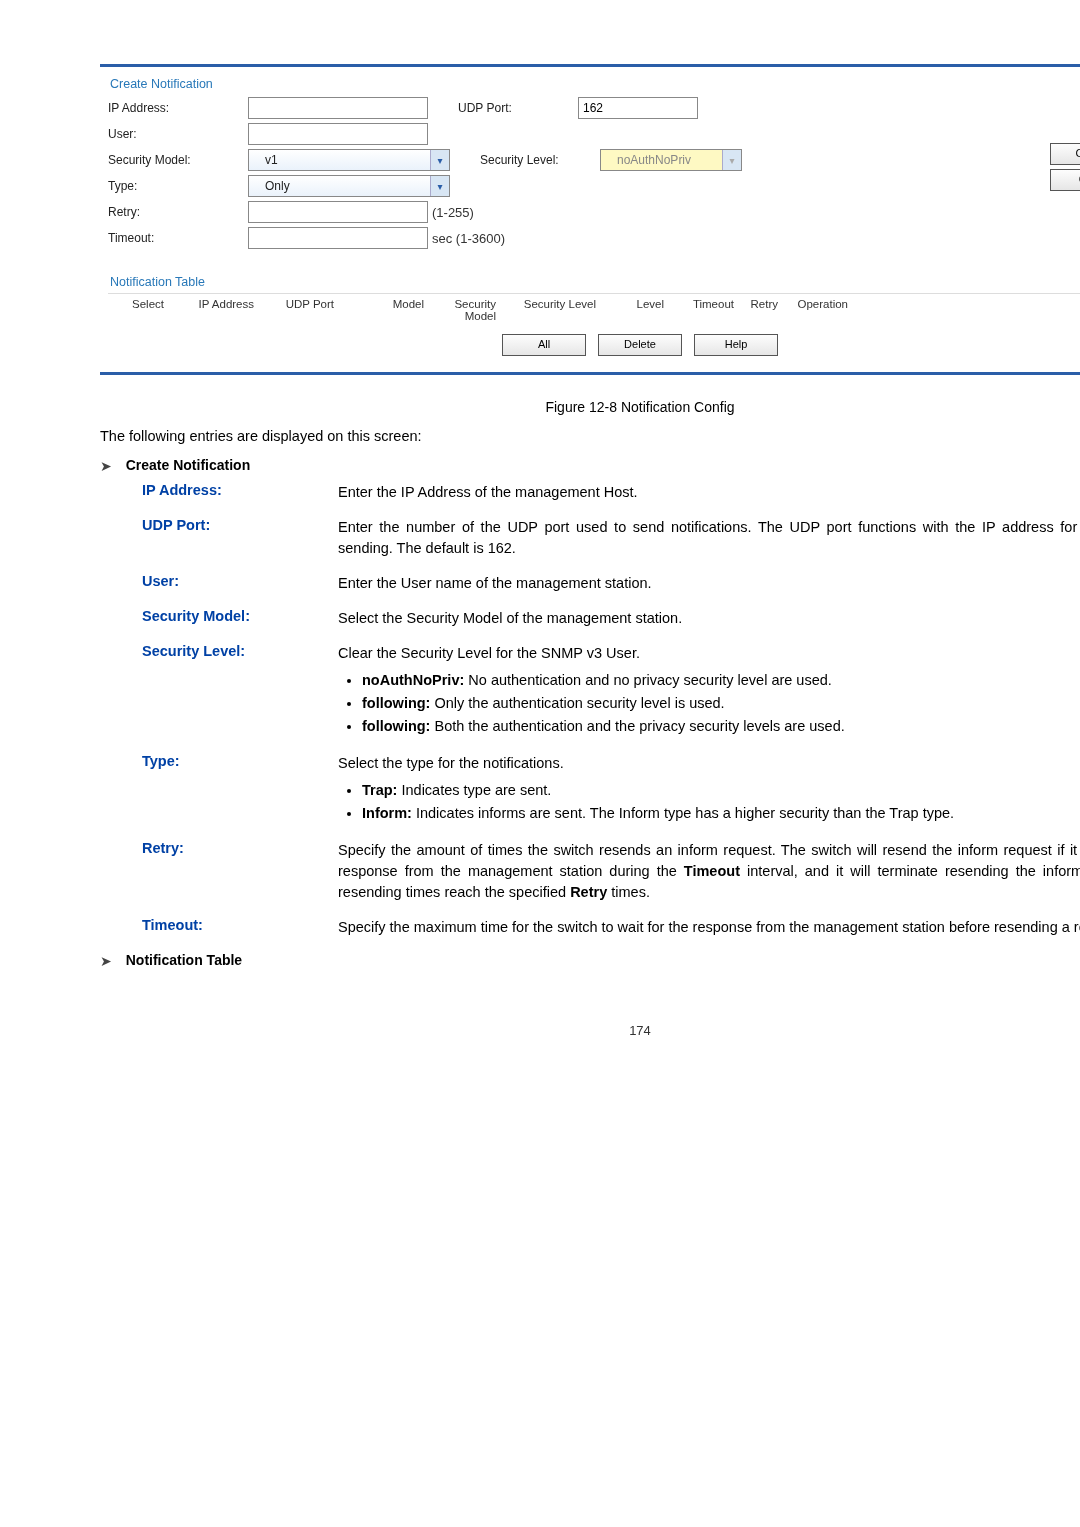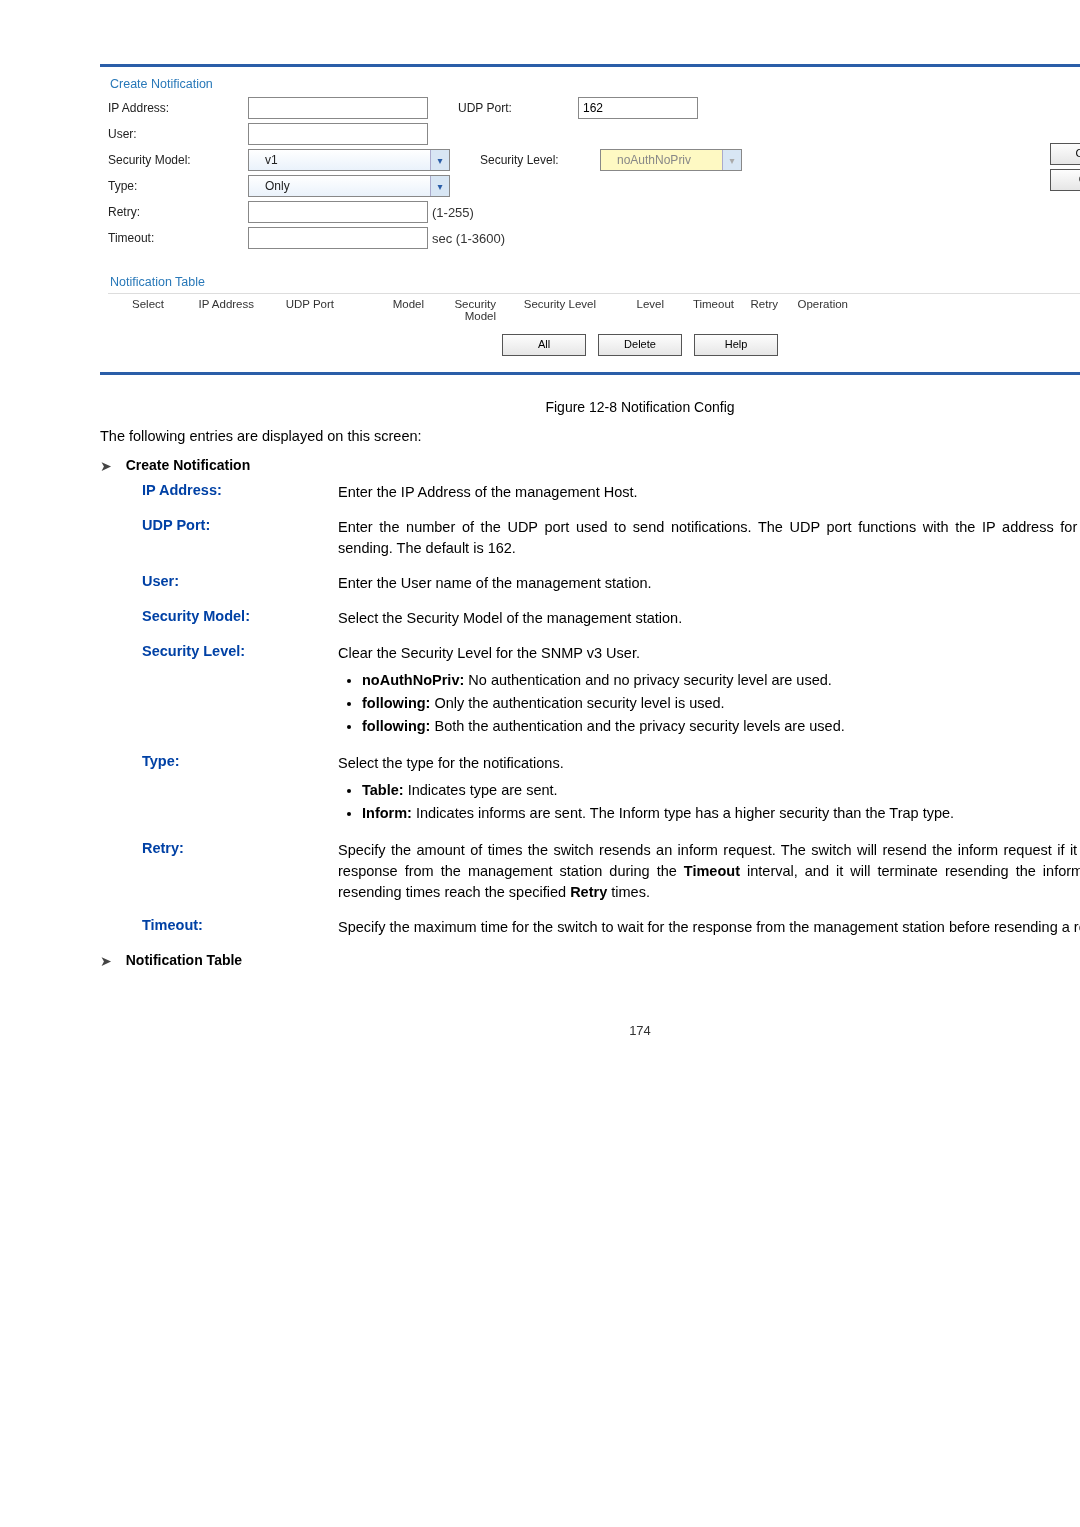--- a/index.html
+++ b/index.html
@@ -174,21 +174,21 @@
         <li><b>following:</b><span> Both the authentication and the privacy security levels are used.</span></li>
       </ul>
     </div>
   </div>
 
   <div class="field-row">
     <div class="field-label">Type:</div>
     <div class="field-desc">
       <span>Select the type for the notifications.</span>
       <ul>
-        <li><b>Table:</b><span> Indicates type are sent.</span></li>
+        <li><b>Trap:</b><span> Indicates type are sent.</span></li>
         <li><b>Inform:</b><span> Indicates informs are sent. The Inform type has a higher security than the Trap type.</span></li>
       </ul>
     </div>
   </div>
 
   <div class="field-row">
     <div class="field-label">Retry:</div>
     <div class="field-desc">
       <span>Specify the amount of times the switch resends an inform request.  The switch will resend the inform request if it doesn't get the response from the management station during the </span><b>Timeout</b><span> interval, and it will terminate resending the inform request if the resending times reach the specified </span><b>Retry</b><span> times.</span>
     </div>

